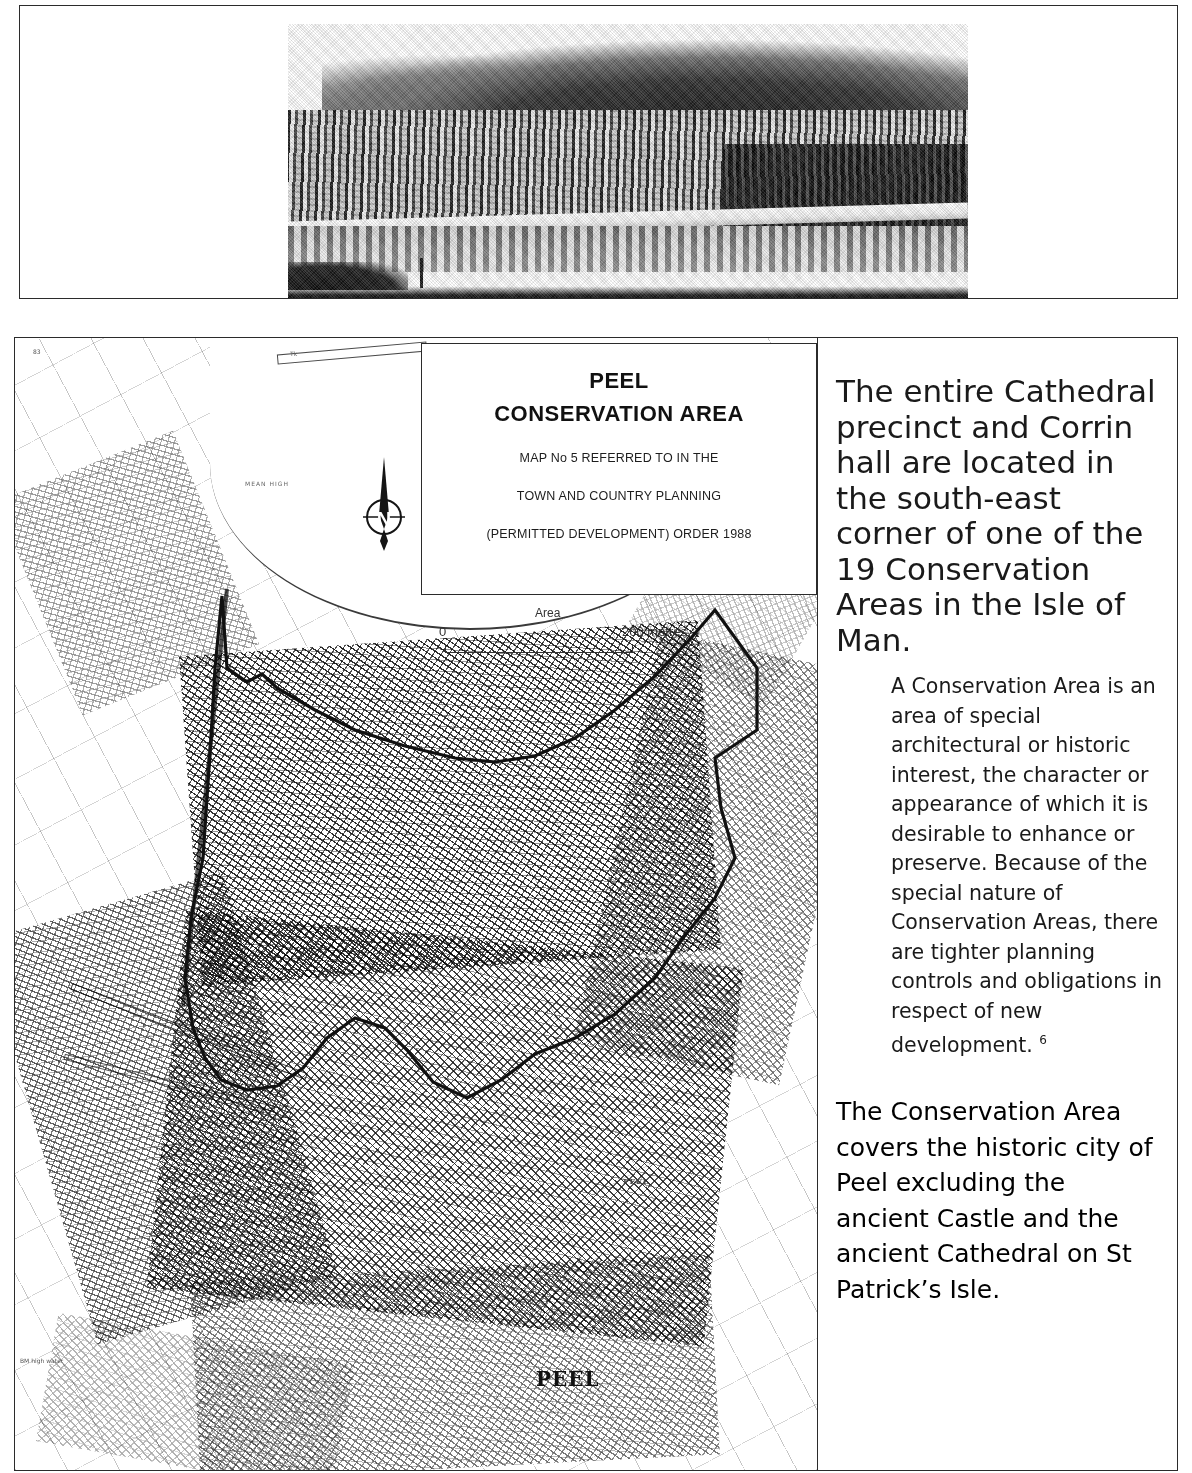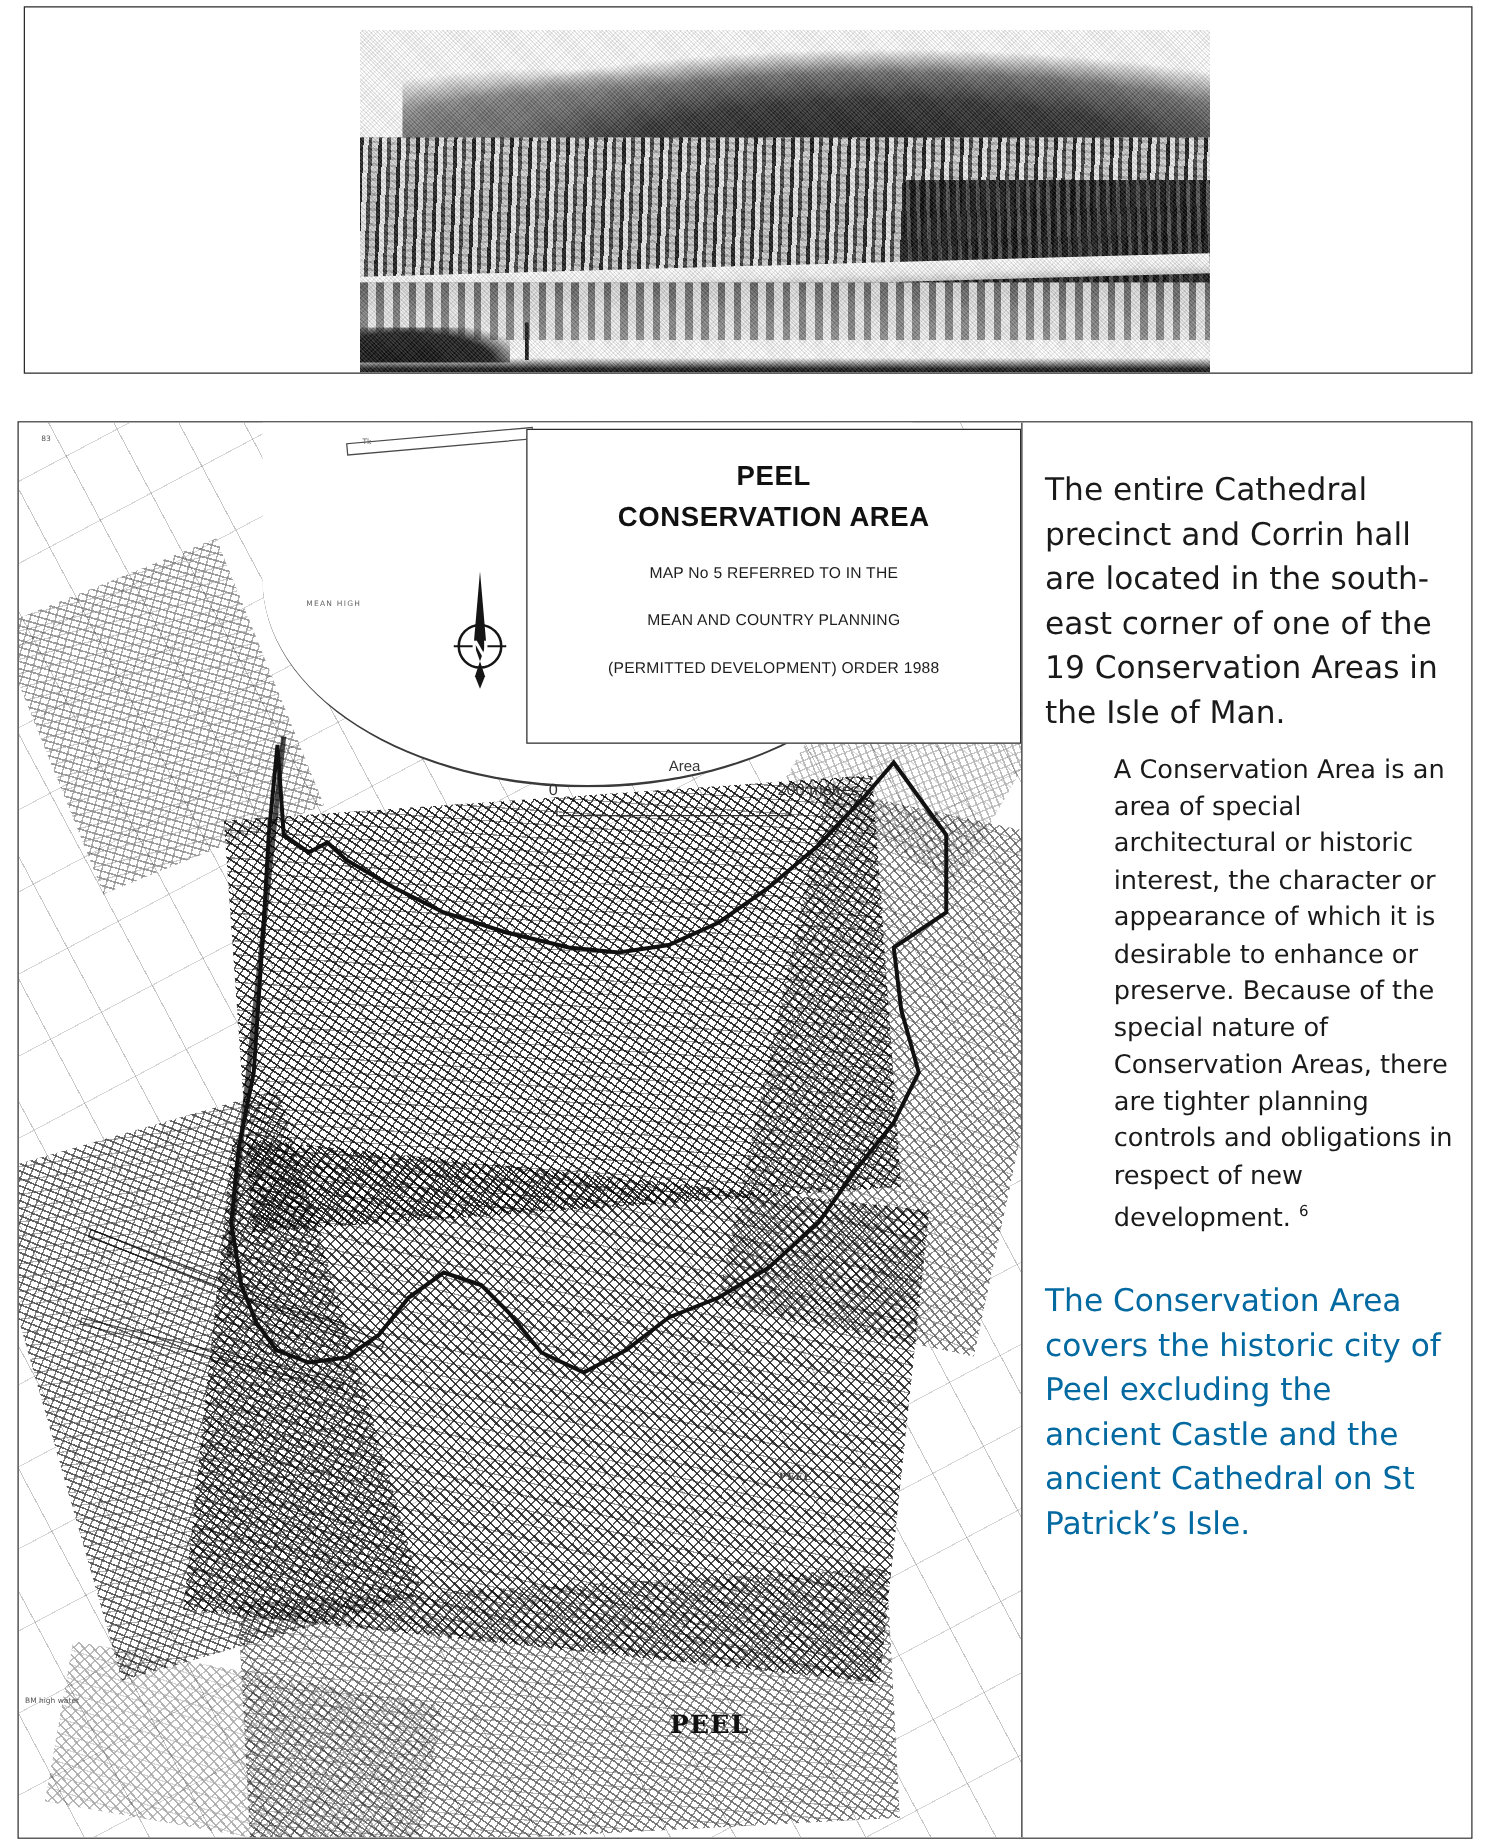--- a/index.html
+++ b/index.html
@@ -424,41 +424,41 @@
     left: 804px;
     top: 0;
     width: 358px;
     height: 100%;
     box-sizing: border-box;
     padding: 36px 12px 0 17px;
     background: #ffffff;
   }
   .para-lead {
     font-family: "DejaVu Sans", sans-serif;
-    font-size: 25px;
+    font-size: 31px;
     line-height: 35.5px;
     color: #1a1a1a;
     margin: 0;
   }
   .para-indent {
     font-family: "DejaVu Sans", sans-serif;
     font-size: 20.5px;
     line-height: 29.5px;
     color: #1a1a1a;
     margin: 14px 0 0 55px;
   }
   .para-indent .footnote {
     font-size: 12px;
     vertical-align: super;
   }
   .para-tail {
     font-family: "DejaVu Sans", sans-serif;
     font-size: 25px;
     line-height: 35.5px;
-    color: #0369a1;
+    color: #000000;
     margin: 34px 0 0 0;
   }
 </style>
 </head>
 <body>
 
 <div class="photo-panel">
   <div class="photo-inner">
     <div class="photo-sky"></div>
     <div class="photo-headland"></div>
@@ -505,21 +505,21 @@
       <span class="map-note-tc">Tk</span>
       <span class="map-note-ml">MEAN HIGH</span>
       <span class="map-note-bl">BM
 high water</span>
     </div>
 
     <div class="title-box">
       <div class="title-main title-line1">PEEL</div>
       <div class="title-main title-line2">CONSERVATION AREA</div>
       <div class="title-sub sub1">MAP No 5 REFERRED TO IN THE</div>
-      <div class="title-sub sub2">MEAN AND COUNTRY PLANNING</div>
+      <div class="title-sub sub2">TOWN AND COUNTRY PLANNING</div>
       <div class="title-sub sub3">(PERMITTED DEVELOPMENT) ORDER 1988</div>
     </div>
 
     <svg class="compass" viewBox="0 0 58 98">
       <polygon points="29,2 34,60 29,74 24,60" fill="#151515"></polygon>
       <polygon points="29,74 33,86 29,96 25,86" fill="#151515"></polygon>
       <circle cx="29" cy="62" r="17" fill="none" stroke="#151515" stroke-width="2"></circle>
       <line x1="8" y1="62" x2="50" y2="62" stroke="#151515" stroke-width="1.6"></line>
       <text x="29" y="71" font-family="Liberation Sans, sans-serif" font-size="20" font-weight="700" fill="#ffffff" text-anchor="middle">N</text>
     </svg>

